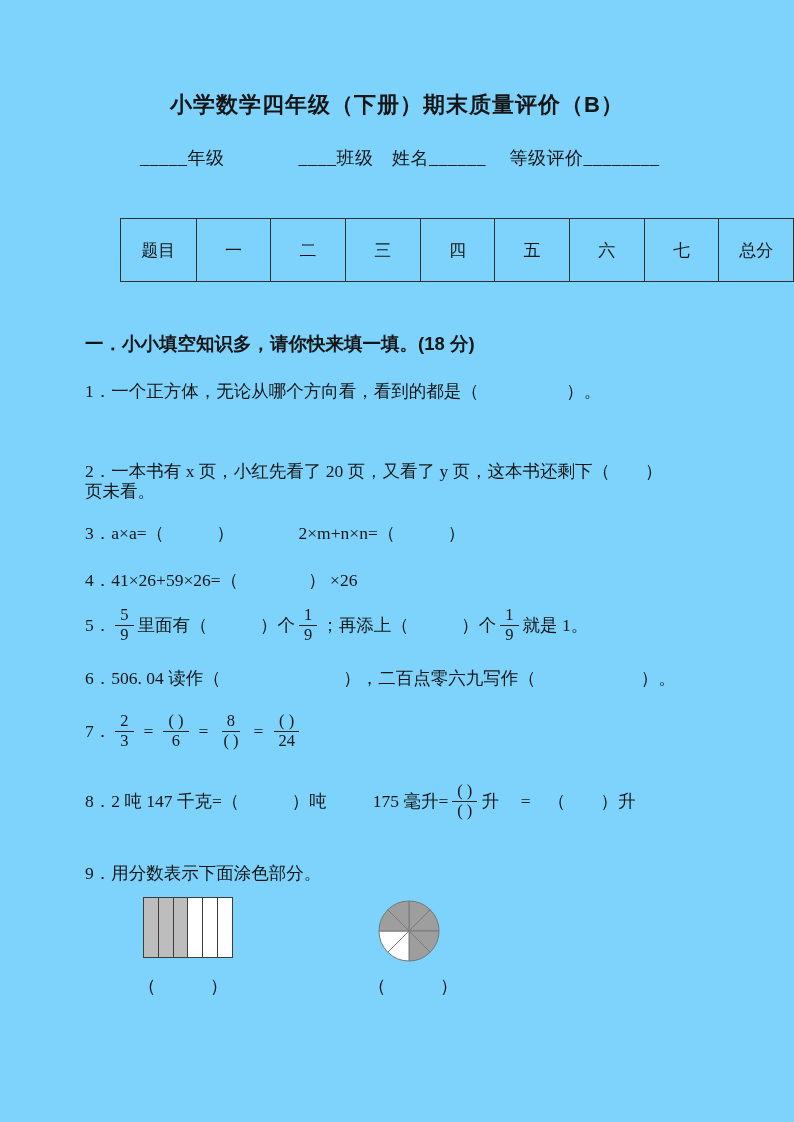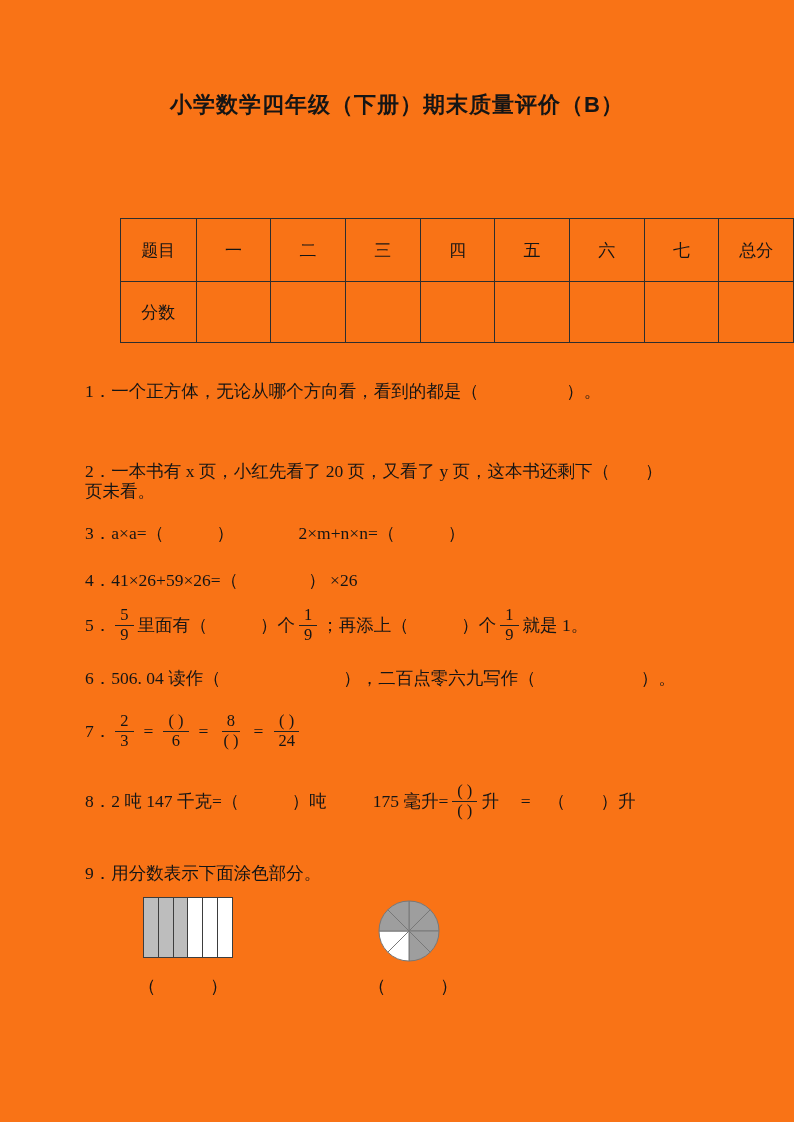--- a/index.html
+++ b/index.html
@@ -1,19 +1,19 @@
 <!DOCTYPE html>
 <html><head>
 <meta charset="utf-8">
 <style>
   html,body{margin:0;padding:0;background:#ffffff;}
   #page{
     position:relative;
     width:794px;height:1122px;
-    background:#f97316;
+    background:#7dd3fc;
     font-family:"Liberation Serif","DejaVu Serif",serif;
     color:#151515;
     overflow:hidden;
   }
   .pre{white-space:pre;}
   .title{
     position:absolute;top:90px;left:0;width:100%;
     text-align:center;
     font-family:"Liberation Sans","DejaVu Sans",sans-serif;
     font-weight:bold;font-size:22px;letter-spacing:1px;
@@ -70,48 +70,39 @@
   .ans-left{left:138px;}
   .ans-right{left:368px;}
 </style>
 </head>
 <body>
 
 <div id="page">
 
   <div class="title">小学数学四年级（下册）期末质量评价（B）</div>
 
+  <div class="info-line pre">_____年级　　　　____班级　姓名______　 等级评价________</div>
 
   <table class="score">
     <tbody>
         <tr class="hdr">
       <td class="first">题目</td>
       <td>一</td>
       <td>二</td>
       <td>三</td>
       <td>四</td>
       <td>五</td>
       <td>六</td>
       <td>七</td>
       <td>总分</td>
     </tr>
-    <tr class="scr">
-      <td class="first">分数</td>
-      <td></td>
-      <td></td>
-      <td></td>
-      <td></td>
-      <td></td>
-      <td></td>
-      <td></td>
-      <td></td>
-    </tr>
   </tbody>
     </table>
 
+  <div class="sec-heading pre">一．小小填空知识多，请你快来填一填。(18 分)</div>
 
   <div class="q q1 pre">1．一个正方体，无论从哪个方向看，看到的都是（　　　　　）。</div>
 
   <div class="q q2 pre">2．一本书有 x 页，小红先看了 20 页，又看了 y 页，这本书还剩下（　　）</div>
   <div class="q q2b pre">页未看。</div>
 
   <div class="q q3">
     <span class="pre">3．a×a=（　　　）</span>
     <span class="pre part2">2×m+n×n=（　　　）</span>
   </div>

